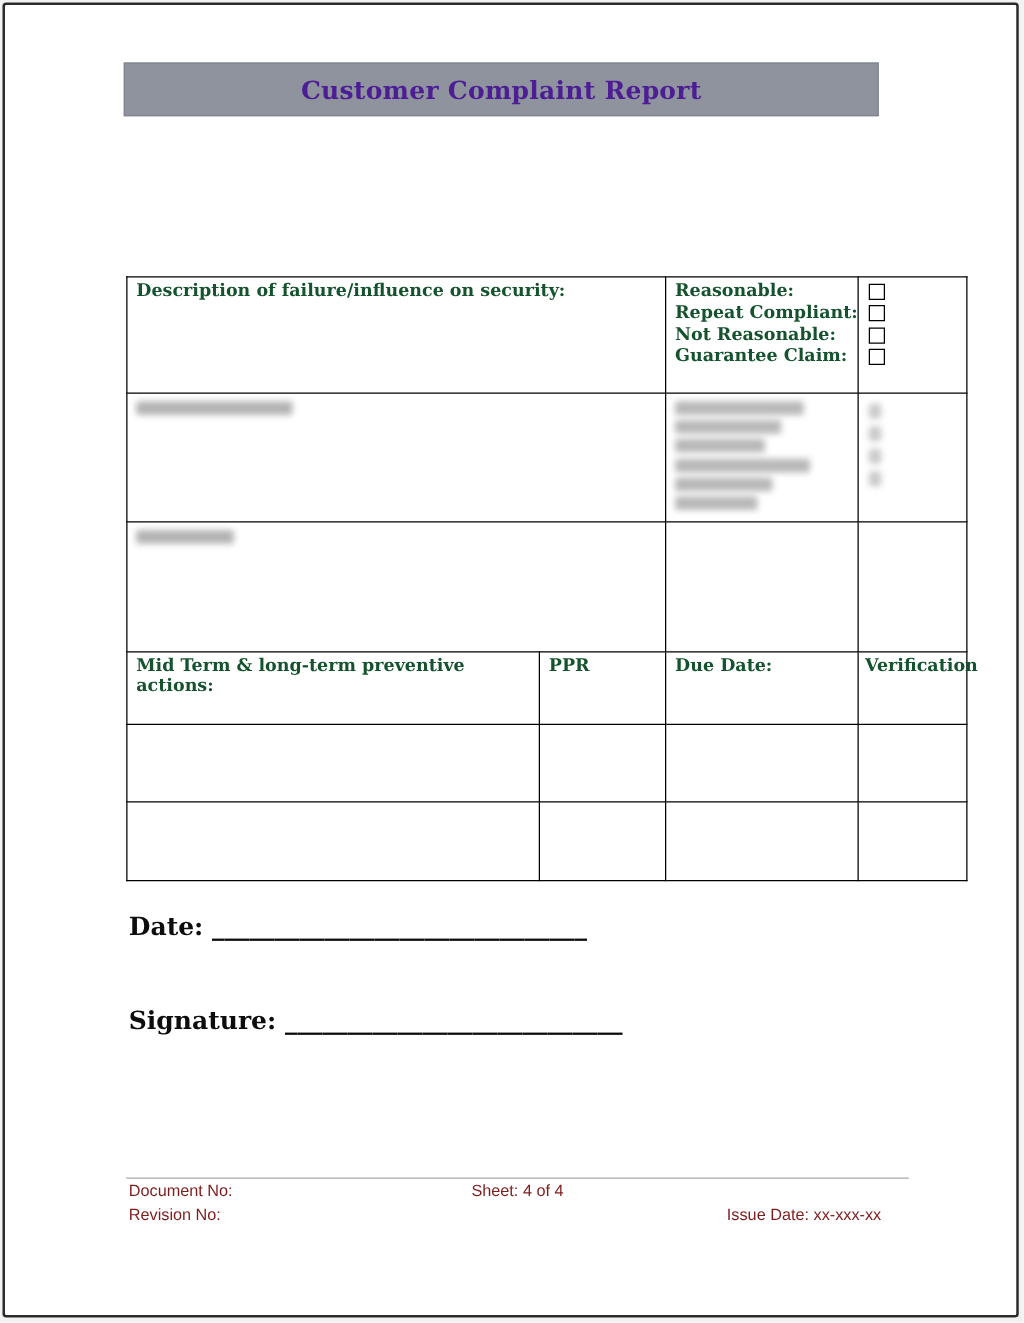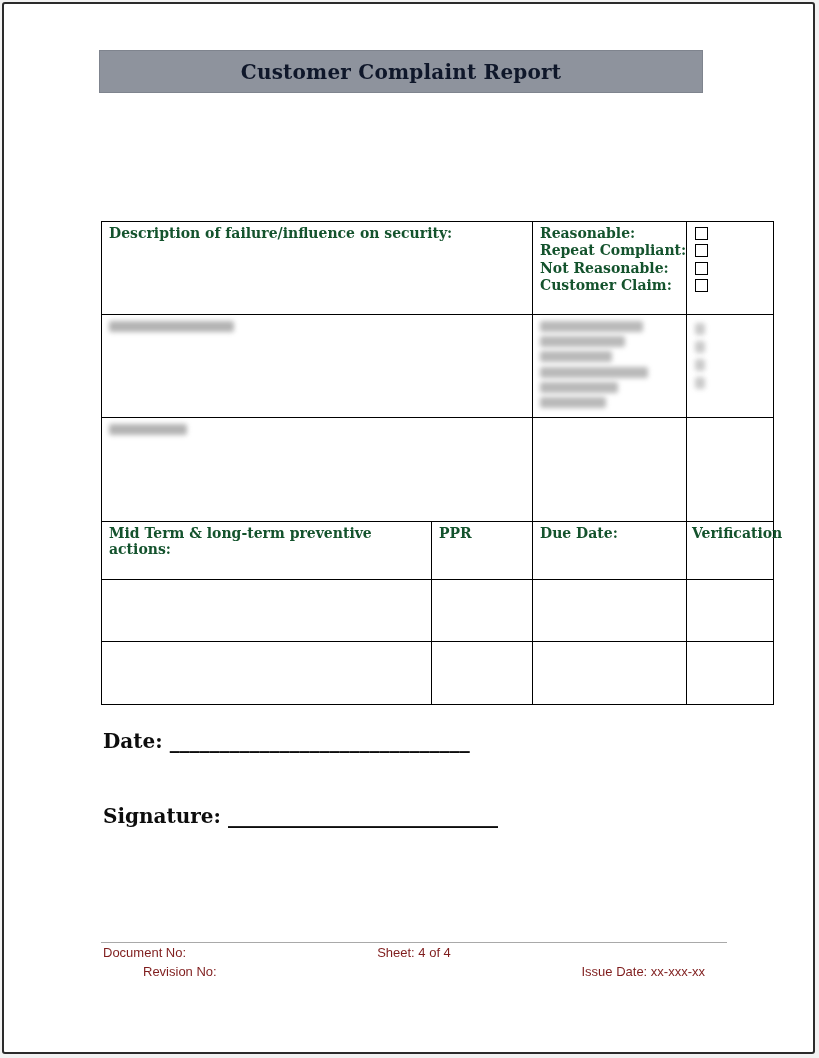--- a/index.html
+++ b/index.html
@@ -13,21 +13,21 @@
     position:absolute; left:2px; top:2px; width:809px; height:1048px;
     background:#ffffff; border:2px solid #2b2b2b; border-radius:3px;
   }
   
   .header-bar {
     position:absolute; left:95px; top:46px; width:602px; height:41px;
     background:#8e939d; border:1px solid #7f848e;
     display:flex; align-items:center; justify-content:center;
   }
   .header-title {
-    color:#0f172a; font-size:20px; font-weight:bold; letter-spacing:.2px;
+    color:#4c1d95; font-size:20px; font-weight:bold; letter-spacing:.2px;
   }
   
   .status-box {
     position:absolute; left:97px; top:107px; width:618px; height:55px;
     border:2px solid #000;
   }
   .status-label {
     position:absolute; left:9px; top:22px;
     font-size:13.5px; font-weight:bold; color:#111;
   }
@@ -72,21 +72,21 @@
   .footer-rule {
     position:absolute; left:97px; top:938px; width:626px;
     border-top:1.5px solid #a9a9a9;
   }
   .footer-item {
     position:absolute; font-family:"Liberation Sans", sans-serif;
     font-size:13px; color:#7f1d1d; white-space:nowrap;
   }
   #f-doc { left:99px; top:941px; }
   #f-sheet { left:97px; top:941px; width:626px; text-align:center; }
-  #f-rev { left:99px; top:960px;margin-left:40px; }
+  #f-rev { left:99px; top:960px; }
   #f-issue { left:97px; top:960px; width:604px; text-align:right; }
 </style>
 </head>
 <body>
 
 <div class="page">
 
   <div class="header-bar">
     <span class="header-title">Customer Complaint Report</span>
   </div>
@@ -101,21 +101,21 @@
     </colgroup>
     <tbody>
       <tr class="r1">
         <td colspan="2">
           <span>Description of failure/influence on security:</span>
         </td>
         <td>
           <div class="opt-line">Reasonable:</div>
           <div class="opt-line">Repeat Compliant:</div>
           <div class="opt-line">Not Reasonable:</div>
-          <div class="opt-line">Customer Claim:</div>
+          <div class="opt-line">Guarantee Claim:</div>
         </td>
         <td class="cb-cell">
           <span class="cb"></span>
           <span class="cb"></span>
           <span class="cb"></span>
           <span class="cb"></span>
         </td>
       </tr>
       <tr class="r2">
         <td colspan="2">

